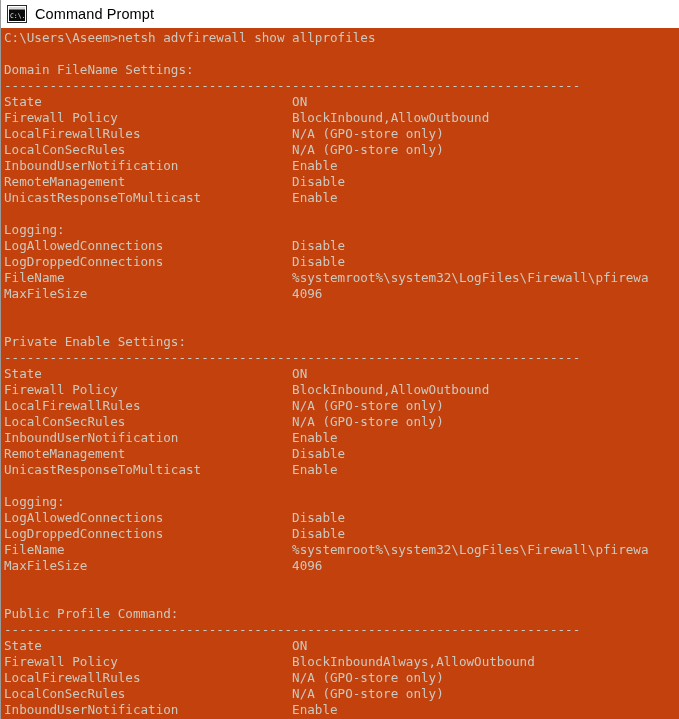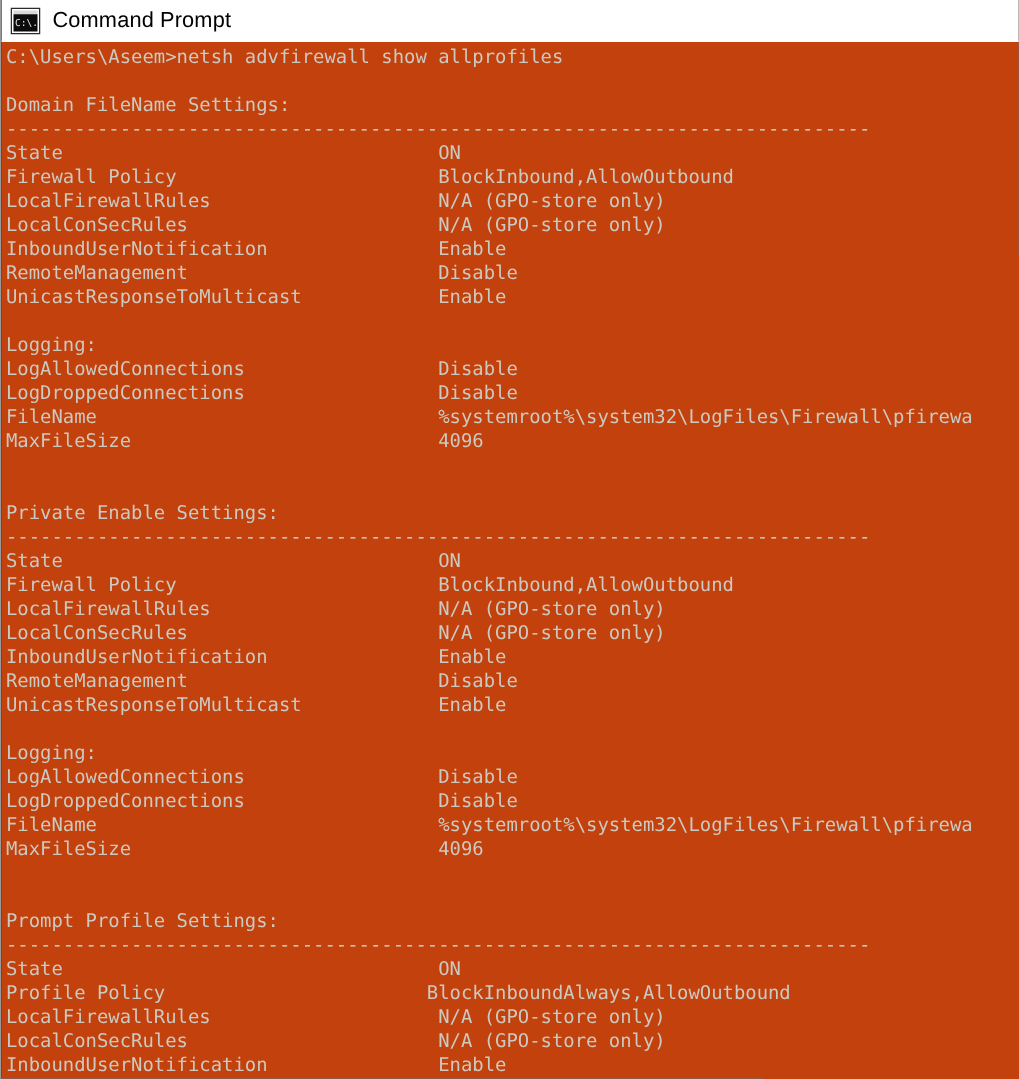--- a/index.html
+++ b/index.html
@@ -129,23 +129,23 @@
     <div class="line">RemoteManagement                      Disable</div>
     <div class="line">UnicastResponseToMulticast            Enable</div>
     <div class="line blank"></div>
     <div class="line">Logging:</div>
     <div class="line">LogAllowedConnections                 Disable</div>
     <div class="line">LogDroppedConnections                 Disable</div>
     <div class="line">FileName                              %systemroot%\system32\LogFiles\Firewall\pfirewa</div>
     <div class="line">MaxFileSize                           4096</div>
     <div class="line blank"></div>
     <div class="line blank"></div>
-    <div class="line">Prompt Profile Settings:</div>
+    <div class="line">Public Profile Command:</div>
     <div class="line">----------------------------------------------------------------------------</div>
     <div class="line">State                                 ON</div>
-    <div class="line">Profile Policy                       BlockInboundAlways,AllowOutbound</div>
+    <div class="line">Firewall Policy                       BlockInboundAlways,AllowOutbound</div>
     <div class="line">LocalFirewallRules                    N/A (GPO-store only)</div>
     <div class="line">LocalConSecRules                      N/A (GPO-store only)</div>
     <div class="line">InboundUserNotification               Enable</div>
   </div>
 
   <div id="right-clip"></div>
 </div>
 
 </body></html>

